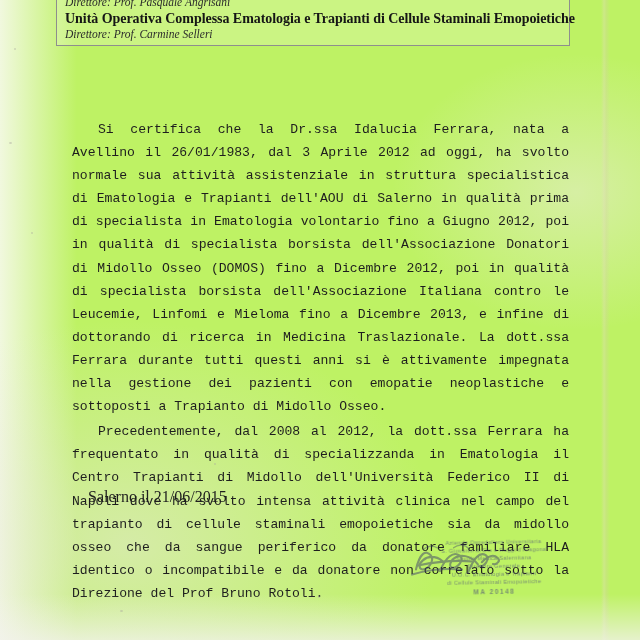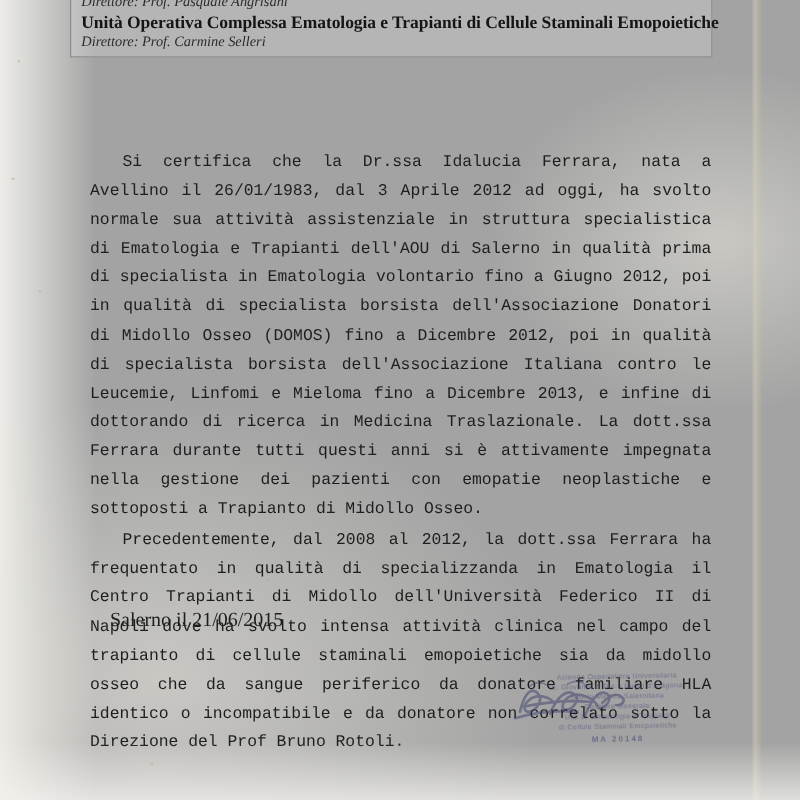--- a/index.html
+++ b/index.html
@@ -13,21 +13,21 @@
     background: #ffffff;
     font-family: "Liberation Serif", serif;
     color: #1a1a1a;
   }
 
   
   #page {
     position: relative;
     width: 640px;
     height: 640px;
-    background: #a3a3a3;
+    background: #bef264;
     overflow: hidden;
   }
 
   
   #paper-tint {
     position: absolute;
     inset: 0;
     background:
       radial-gradient(ellipse 70% 50% at 20% 85%, rgba(232,230,222,0.55) 0%, rgba(255,255,255,0) 70%),
       radial-gradient(ellipse 40% 30% at 90% 30%, rgba(238,236,226,0.5) 0%, rgba(255,255,255,0) 72%),

